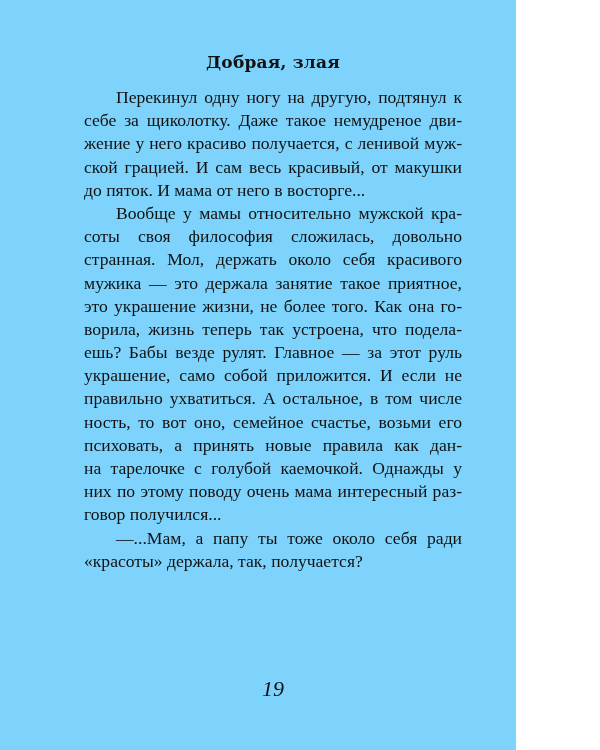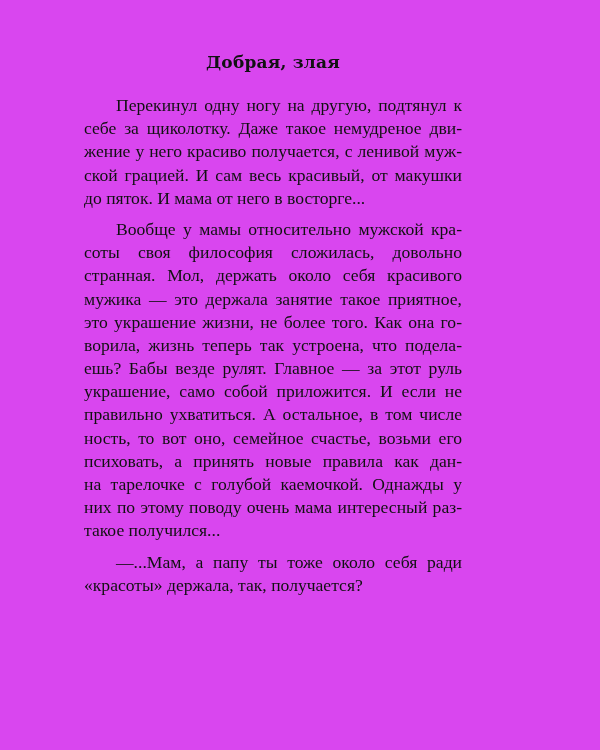--- a/index.html
+++ b/index.html
@@ -1,24 +1,24 @@
 <!DOCTYPE html>
 <html><head>
   <meta charset="utf-8">
   <style>
     html, body { margin: 0; padding: 0; background: #ffffff; }
     body { width: 600px; height: 750px; position: relative; overflow: hidden;
            font-family: "Liberation Serif", "DejaVu Serif", serif; color: #111; }
-    .page { position: absolute; left: 0; top: 0; width: 600px; height: 750px; background: #d946ef; }
+    .page { position: absolute; left: 0; top: 0; width: 516px; height: 750px; background: #7dd3fc; }
     .title { position: absolute; top: 52px; left: 84px; width: 378px; text-align: center;
              font-family: "DejaVu Serif", serif; font-weight: bold; font-size: 17px; letter-spacing: 0.2px; }
     .body { position: absolute; top: 86px; left: 84px; width: 378px; }
     .line { font-size: 17.6px; line-height: 23.2px; height: 23.2px; white-space: nowrap;
             text-align: justify; text-align-last: justify; }
-    .line.indent { padding-left: 32px; margin-top: 8px; }
+    .line.indent { padding-left: 32px; }
     .line.last { text-align-last: left; }
     .pagenum { position: absolute; top: 676px; left: 84px; width: 378px; text-align: center;
                font-style: italic; font-size: 22px; }
   </style>
 </head>
 <body>
 
 <div class="page">
   <div class="title">Добрая, злая</div>
 
@@ -39,23 +39,24 @@
       <div class="line">мужика — это держала занятие такое приятное,</div>
       <div class="line">это украшение жизни, не более того. Как она го-</div>
       <div class="line">ворила, жизнь теперь так устроена, что подела-</div>
       <div class="line">ешь? Бабы везде рулят. Главное — за этот руль</div>
       <div class="line">украшение, само собой приложится. И если не</div>
       <div class="line">правильно ухватиться. А остальное, в том числе</div>
       <div class="line">ность, то вот оно, семейное счастье, возьми его</div>
       <div class="line">психовать, а принять новые правила как дан-</div>
       <div class="line">на тарелочке с голубой каемочкой. Однажды у</div>
       <div class="line">них по этому поводу очень мама интересный раз-</div>
-      <div class="line last">такое получился...</div>
+      <div class="line last">говор получился...</div>
     </div>
 
     <div>
       <div class="line indent">—...Мам, а папу ты тоже около себя ради</div>
       <div class="line last">«красоты» держала, так, получается?</div>
     </div>
 
   </div>
 
+  <div class="pagenum">19</div>
 </div>
 
 </body></html>

